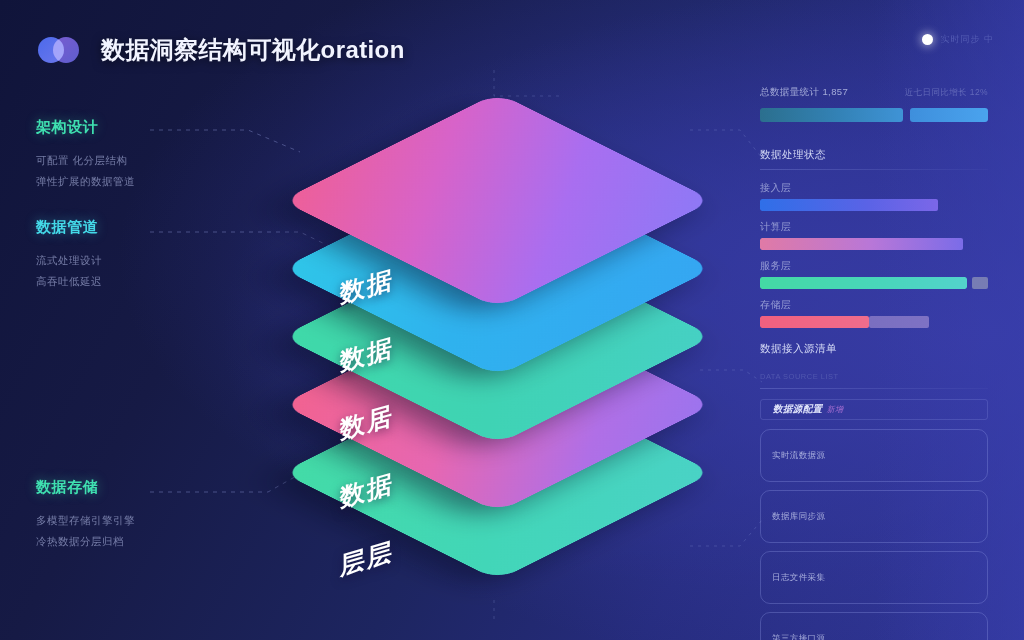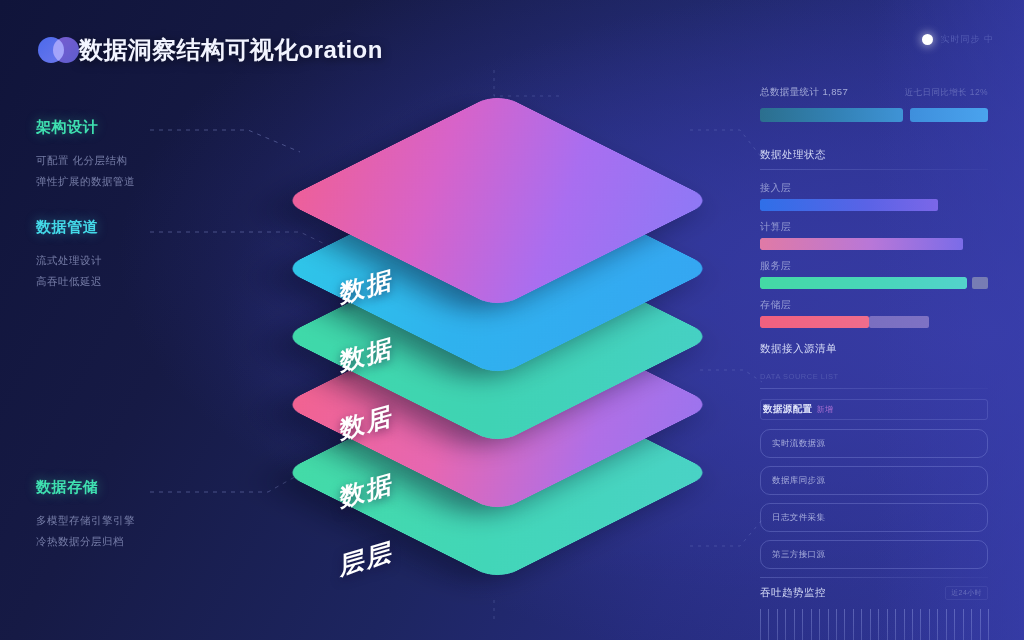--- a/index.html
+++ b/index.html
@@ -16,21 +16,21 @@
       linear-gradient(118deg, #10143a 0%, #161a45 26%, #1d2560 52%, #262c7e 72%, #2f3595 100%);
   }
   
   #stage:after{
     content:"";position:absolute;right:0;top:0;width:150px;height:640px;
     background:linear-gradient(90deg,rgba(54,60,170,0) 0%,rgba(57,63,175,.55) 100%);
     pointer-events:none;
   }
 
   
-  .header{position:absolute;left:38px;top:34px;display:flex;align-items:center;gap:1px;z-index:30;}
+  .header{position:absolute;left:38px;top:34px;display:flex;align-items:center;gap:23px;z-index:30;}
   .logo{position:relative;width:40px;height:30px;}
   .logo .c{position:absolute;top:2px;width:26px;height:26px;border-radius:50%;}
   .logo .c1{left:0;background:linear-gradient(135deg,#4e6df0,#6f7bf2);opacity:.97;}
   .logo .c2{left:15px;background:linear-gradient(135deg,#8f6cf0,#6f6ef0);opacity:.82;
             mix-blend-mode:screen;}
   .title{
     color:#f2f4ff;font-size:24px;font-weight:700;letter-spacing:.4px;
     text-shadow:0 2px 10px rgba(0,0,0,.55);white-space:nowrap;
   }
 
@@ -103,27 +103,27 @@
   .b2{background:linear-gradient(90deg,#e07aa6 0%,#b877d8 55%,#7b6ce8 100%);}
   .b3{background:linear-gradient(90deg,#f0607f 0%,#ef6d8c 100%);}
   .b3b{background:linear-gradient(90deg,#7a6fc0 0%,#7e72c4 100%);}
   .b4{background:linear-gradient(90deg,#44d9a4 0%,#49d6bb 60%,#53d3cc 100%);}
   .b4b{background:#8d93b8;opacity:.75;}
   .brow.gap{display:flex;gap:5px;align-items:center;}
 
   .pills{margin-top:10px;}
   .pill{
     height:19px;border:1px solid rgba(150,160,235,.34);border-radius:10px;
-    display:flex;align-items:center;padding:4px 11px;margin-bottom:8px;
+    display:flex;align-items:center;padding:16px 11px;margin-bottom:8px;
     font-size:8.5px;color:#b4bae4;opacity:.9;letter-spacing:.4px;white-space:nowrap;
   }
   .pillhead{
     height:19px;border:1px solid rgba(150,160,235,.22);border-radius:3px;
-    display:flex;align-items:center;padding:0 2px;margin-bottom:9px;
-    font-size:9.5px;color:#dfe3fa;font-weight:600;letter-spacing:.4px;white-space:nowrap;
+    display:flex;align-items:center;padding:0 12px;margin-bottom:9px;
+    font-size:9.5px;color:#dfe3fa;font-weight:600;letter-spacing:.4px;white-space:nowrap;font-style:italic;
   }
   .pillhead .accent{color:#c77de0;font-size:8px;margin-left:4px;font-weight:400;opacity:.8;}
 
   .spark{margin-top:8px;}
   .sparkhead{display:flex;justify-content:space-between;align-items:center;}
   .sparkbox{
     position:relative;height:72px;margin-top:9px;
     border-bottom:1px solid rgba(150,160,235,.30);
   }
   .vline{position:absolute;top:0;width:1px;background:linear-gradient(180deg,rgba(166,176,240,.38),rgba(166,176,240,.12));}

